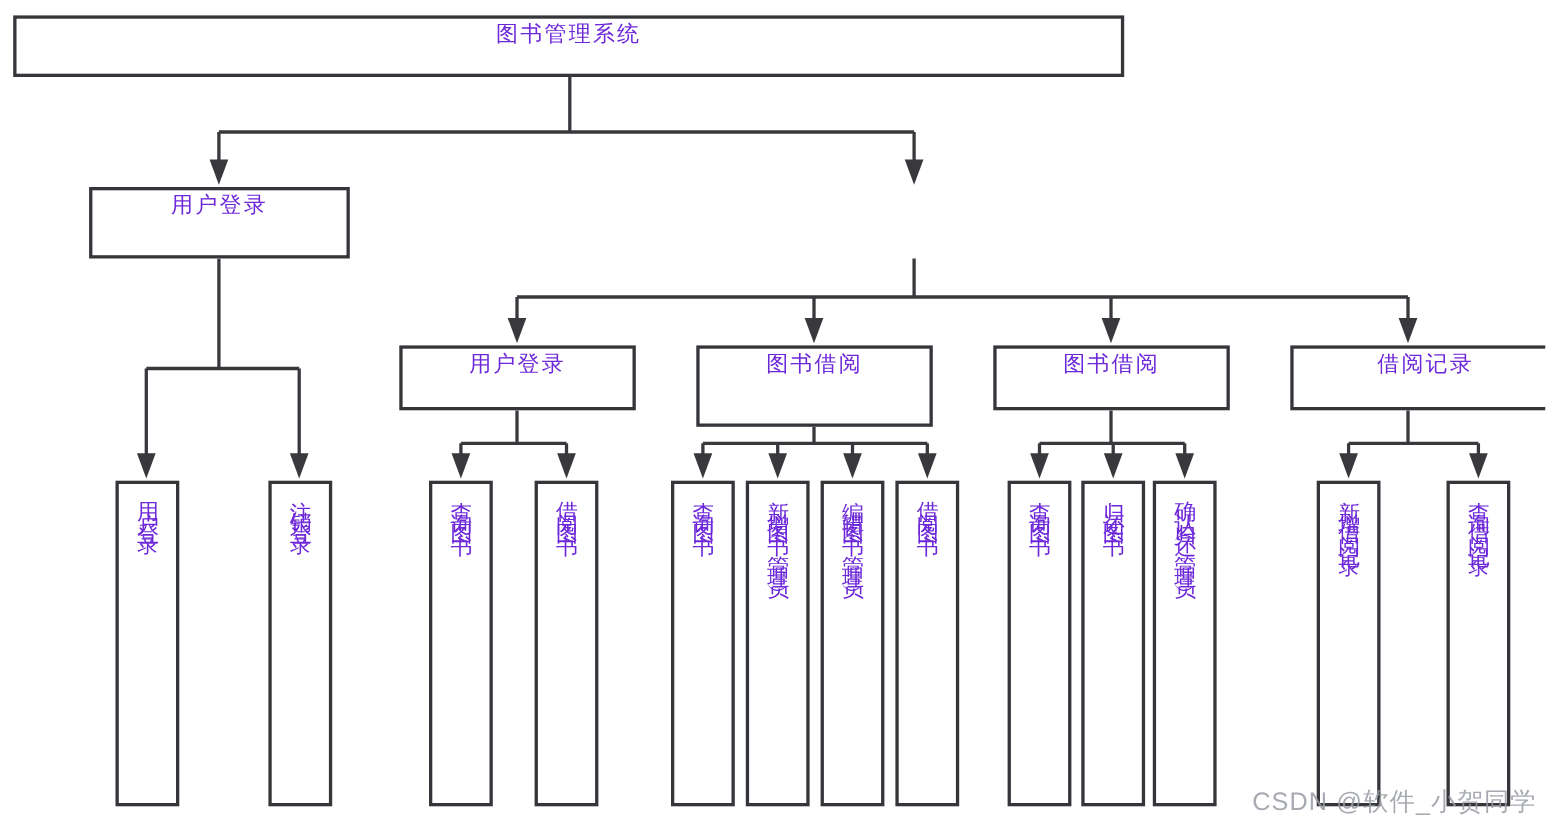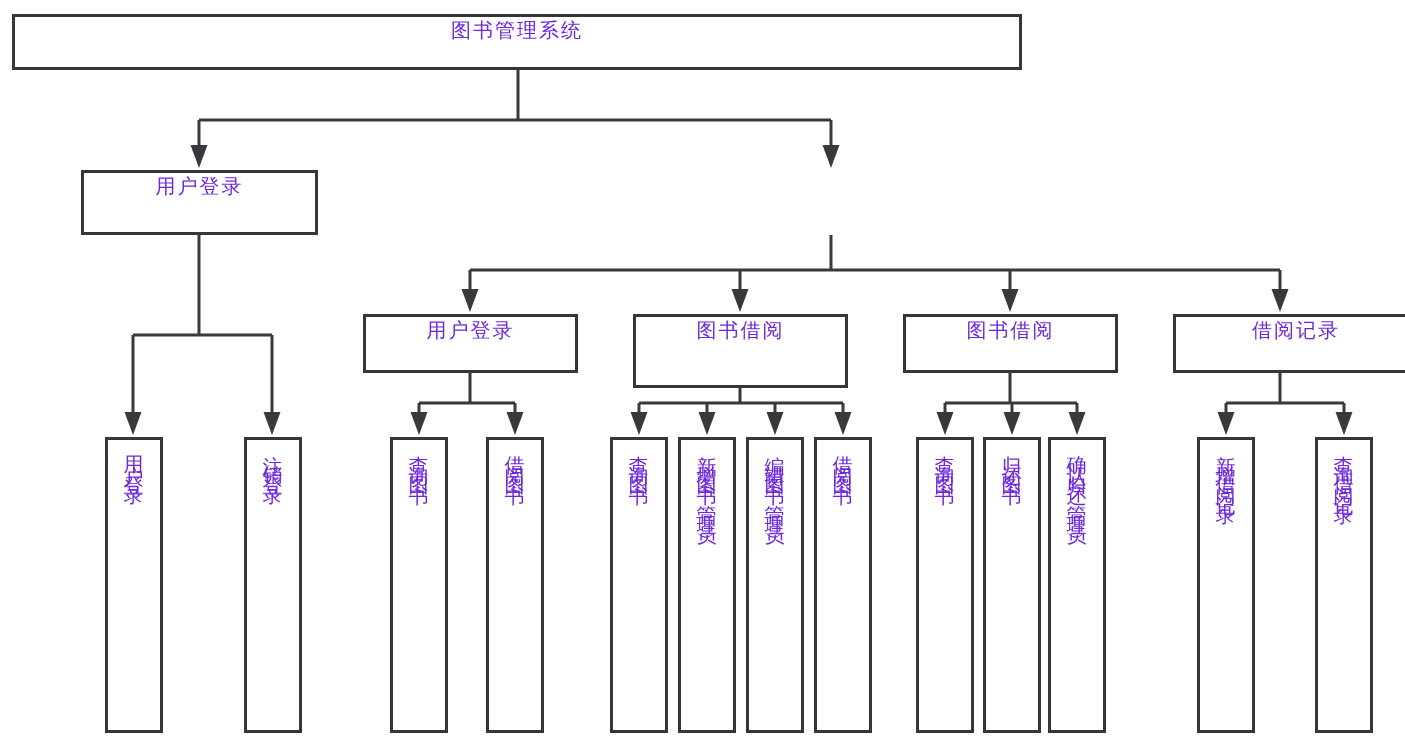--- a/index.html
+++ b/index.html
@@ -156,13 +156,14 @@
     <span>确认归还（管理员）</span>
   </div>
 
   <div class="node vnode" style="left:1197px;top:437px;width:58px;height:296px">
     <span>新增借阅记录</span>
   </div>
   <div class="node vnode" style="left:1315px;top:437px;width:58px;height:296px">
     <span>查询借阅记录</span>
   </div>
 
+  <div class="watermark">CSDN @软件_小贺同学</div>
 </div>
 
 </body></html>

